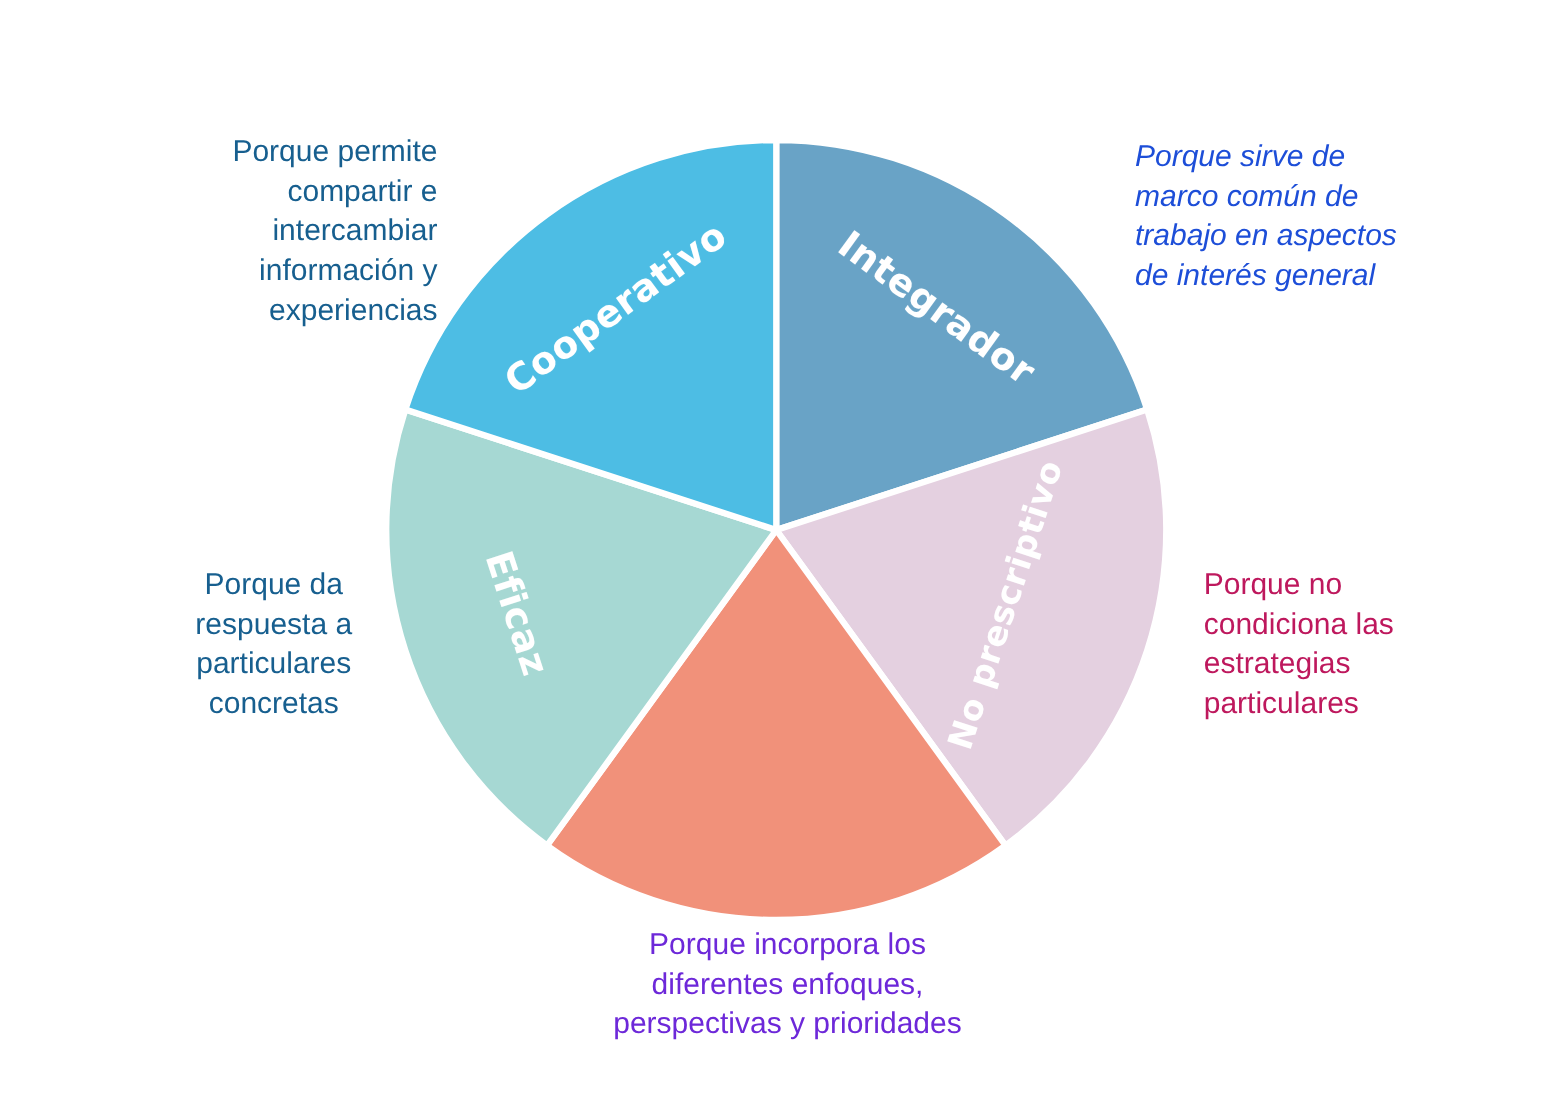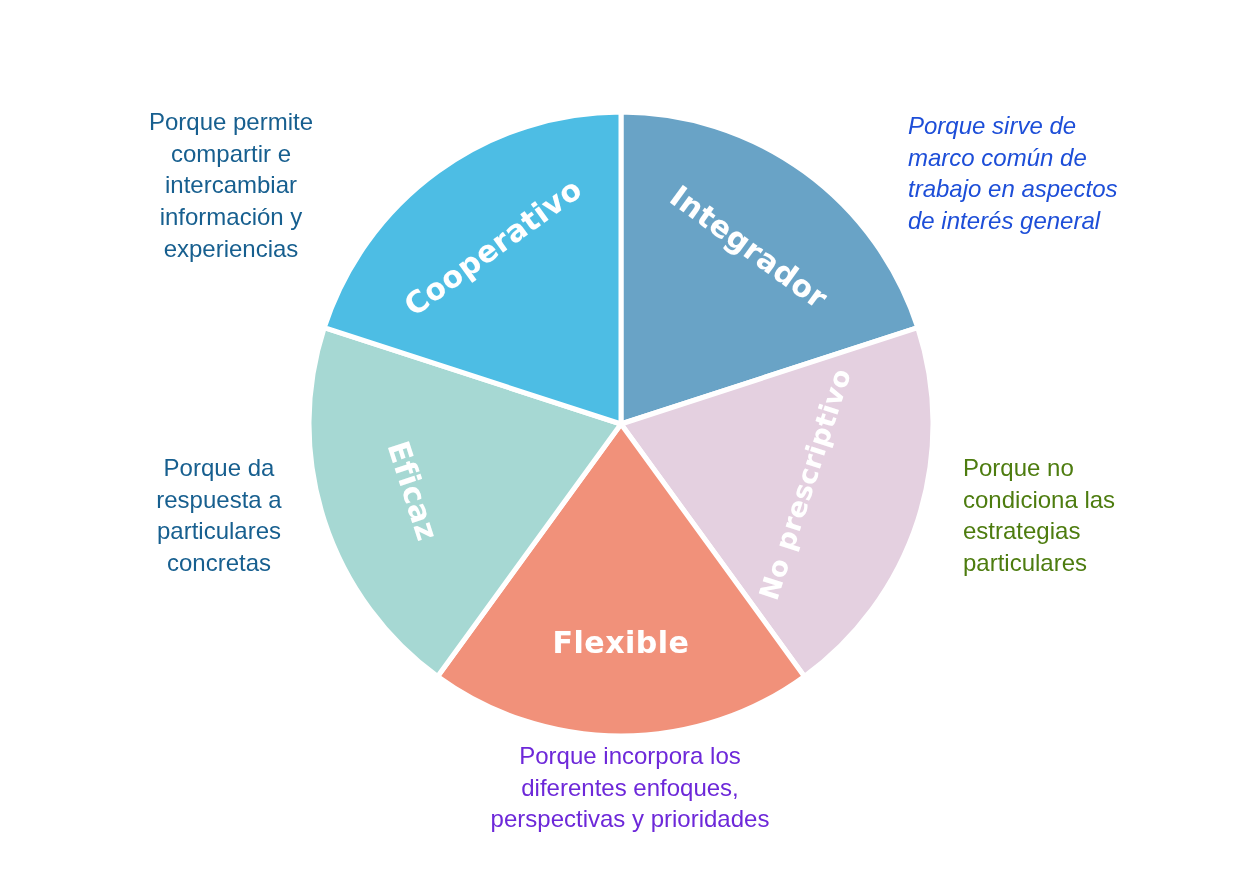--- a/index.html
+++ b/index.html
@@ -20,21 +20,21 @@
     letter-spacing: 0.5px;
     white-space: nowrap;
     text-shadow: 0 0 1px rgba(255,255,255,0.25);
   }
   .ann {
     position: absolute;
     font-size: 24px;
     line-height: 1.32;
     white-space: pre-line;
   }
-  .ann-cooperativo     { left: 112px; top: 106px; width: 238px; text-align: center; }
+  .ann-cooperativo     { left: 112px; top: 106px; width: 238px; text-align: right; }
   .ann-integrador      { left: 908px; top: 110px; width: 272px; text-align: left; }
   .ann-no-prescriptivo { left: 963px; top: 452px; width: 220px; text-align: left; }
   .ann-flexible        { left: 443px; top: 740px; width: 374px; text-align: center; }
   .ann-eficaz          { left: 118px; top: 452px; width: 202px; text-align: center; }
 </style>
 </head>
 <body>
 
 <div class="canvas">
 
@@ -42,37 +42,36 @@
       <path d="M 621 424 L 621.00 112.00 A 312 312 0 0 1 917.73 327.59 Z" fill="#69a3c6" stroke="#ffffff" stroke-width="5" stroke-linejoin="round"></path>
       <path d="M 621 424 L 917.73 327.59 A 312 312 0 0 1 804.39 676.41 Z" fill="#e4d0e0" stroke="#ffffff" stroke-width="5" stroke-linejoin="round"></path>
       <path d="M 621 424 L 804.39 676.41 A 312 312 0 0 1 437.61 676.41 Z" fill="#f1917a" stroke="#ffffff" stroke-width="5" stroke-linejoin="round"></path>
       <path d="M 621 424 L 437.61 676.41 A 312 312 0 0 1 324.27 327.59 Z" fill="#a6d8d3" stroke="#ffffff" stroke-width="5" stroke-linejoin="round"></path>
       <path d="M 621 424 L 324.27 327.59 A 312 312 0 0 1 621.00 112.00 Z" fill="#4dbde4" stroke="#ffffff" stroke-width="5" stroke-linejoin="round"></path>
     </svg>
 
   <div id="labels" class="labels-layer">
       <div class="slice-label" style="left: 749.372px; top: 247.311px; font-size: 30px; color: rgb(255, 255, 255); transform: translate(-50%, -50%) rotate(36deg);">Integrador</div>
       <div class="slice-label" style="left: 804.972px; top: 483.776px; font-size: 27px; color: rgb(255, 255, 255); transform: translate(-50%, -50%) rotate(-72deg);">No prescriptivo</div>
-      <div class="slice-label" style="left: 621px; top: 642.4px; font-size: 30px; color: rgb(255, 255, 255); transform: translate(-50%, -50%) rotate(0deg);">Flexible</div>
       <div class="slice-label" style="left: 413.289px; top: 491.489px; font-size: 30px; color: rgb(255, 255, 255); transform: translate(-50%, -50%) rotate(72deg);">Eficaz</div>
       <div class="slice-label" style="left: 492.628px; top: 247.311px; font-size: 30px; color: rgb(255, 255, 255); transform: translate(-50%, -50%) rotate(-36deg);">Cooperativo</div>
     </div>
 
   <div class="ann ann-cooperativo" style="color: rgb(23, 95, 143);">Porque permite
 compartir e
 intercambiar
 información y
 experiencias</div>
 
   <div class="ann ann-integrador" style="color: #1d4ed8; font-style: italic;">Porque sirve de
 marco común de
 trabajo en aspectos
 de interés general</div>
 
-  <div class="ann ann-no-prescriptivo" style="color: #4d7c0f;">Porque no
+  <div class="ann ann-no-prescriptivo" style="color: #be185d;">Porque no
 condiciona las
 estrategias
 particulares</div>
 
   <div class="ann ann-flexible" style="color: #6d28d9;">Porque incorpora los
 diferentes enfoques,
 perspectivas y prioridades</div>
 
   <div class="ann ann-eficaz" style="color: rgb(23, 95, 143);">Porque da
 respuesta a

